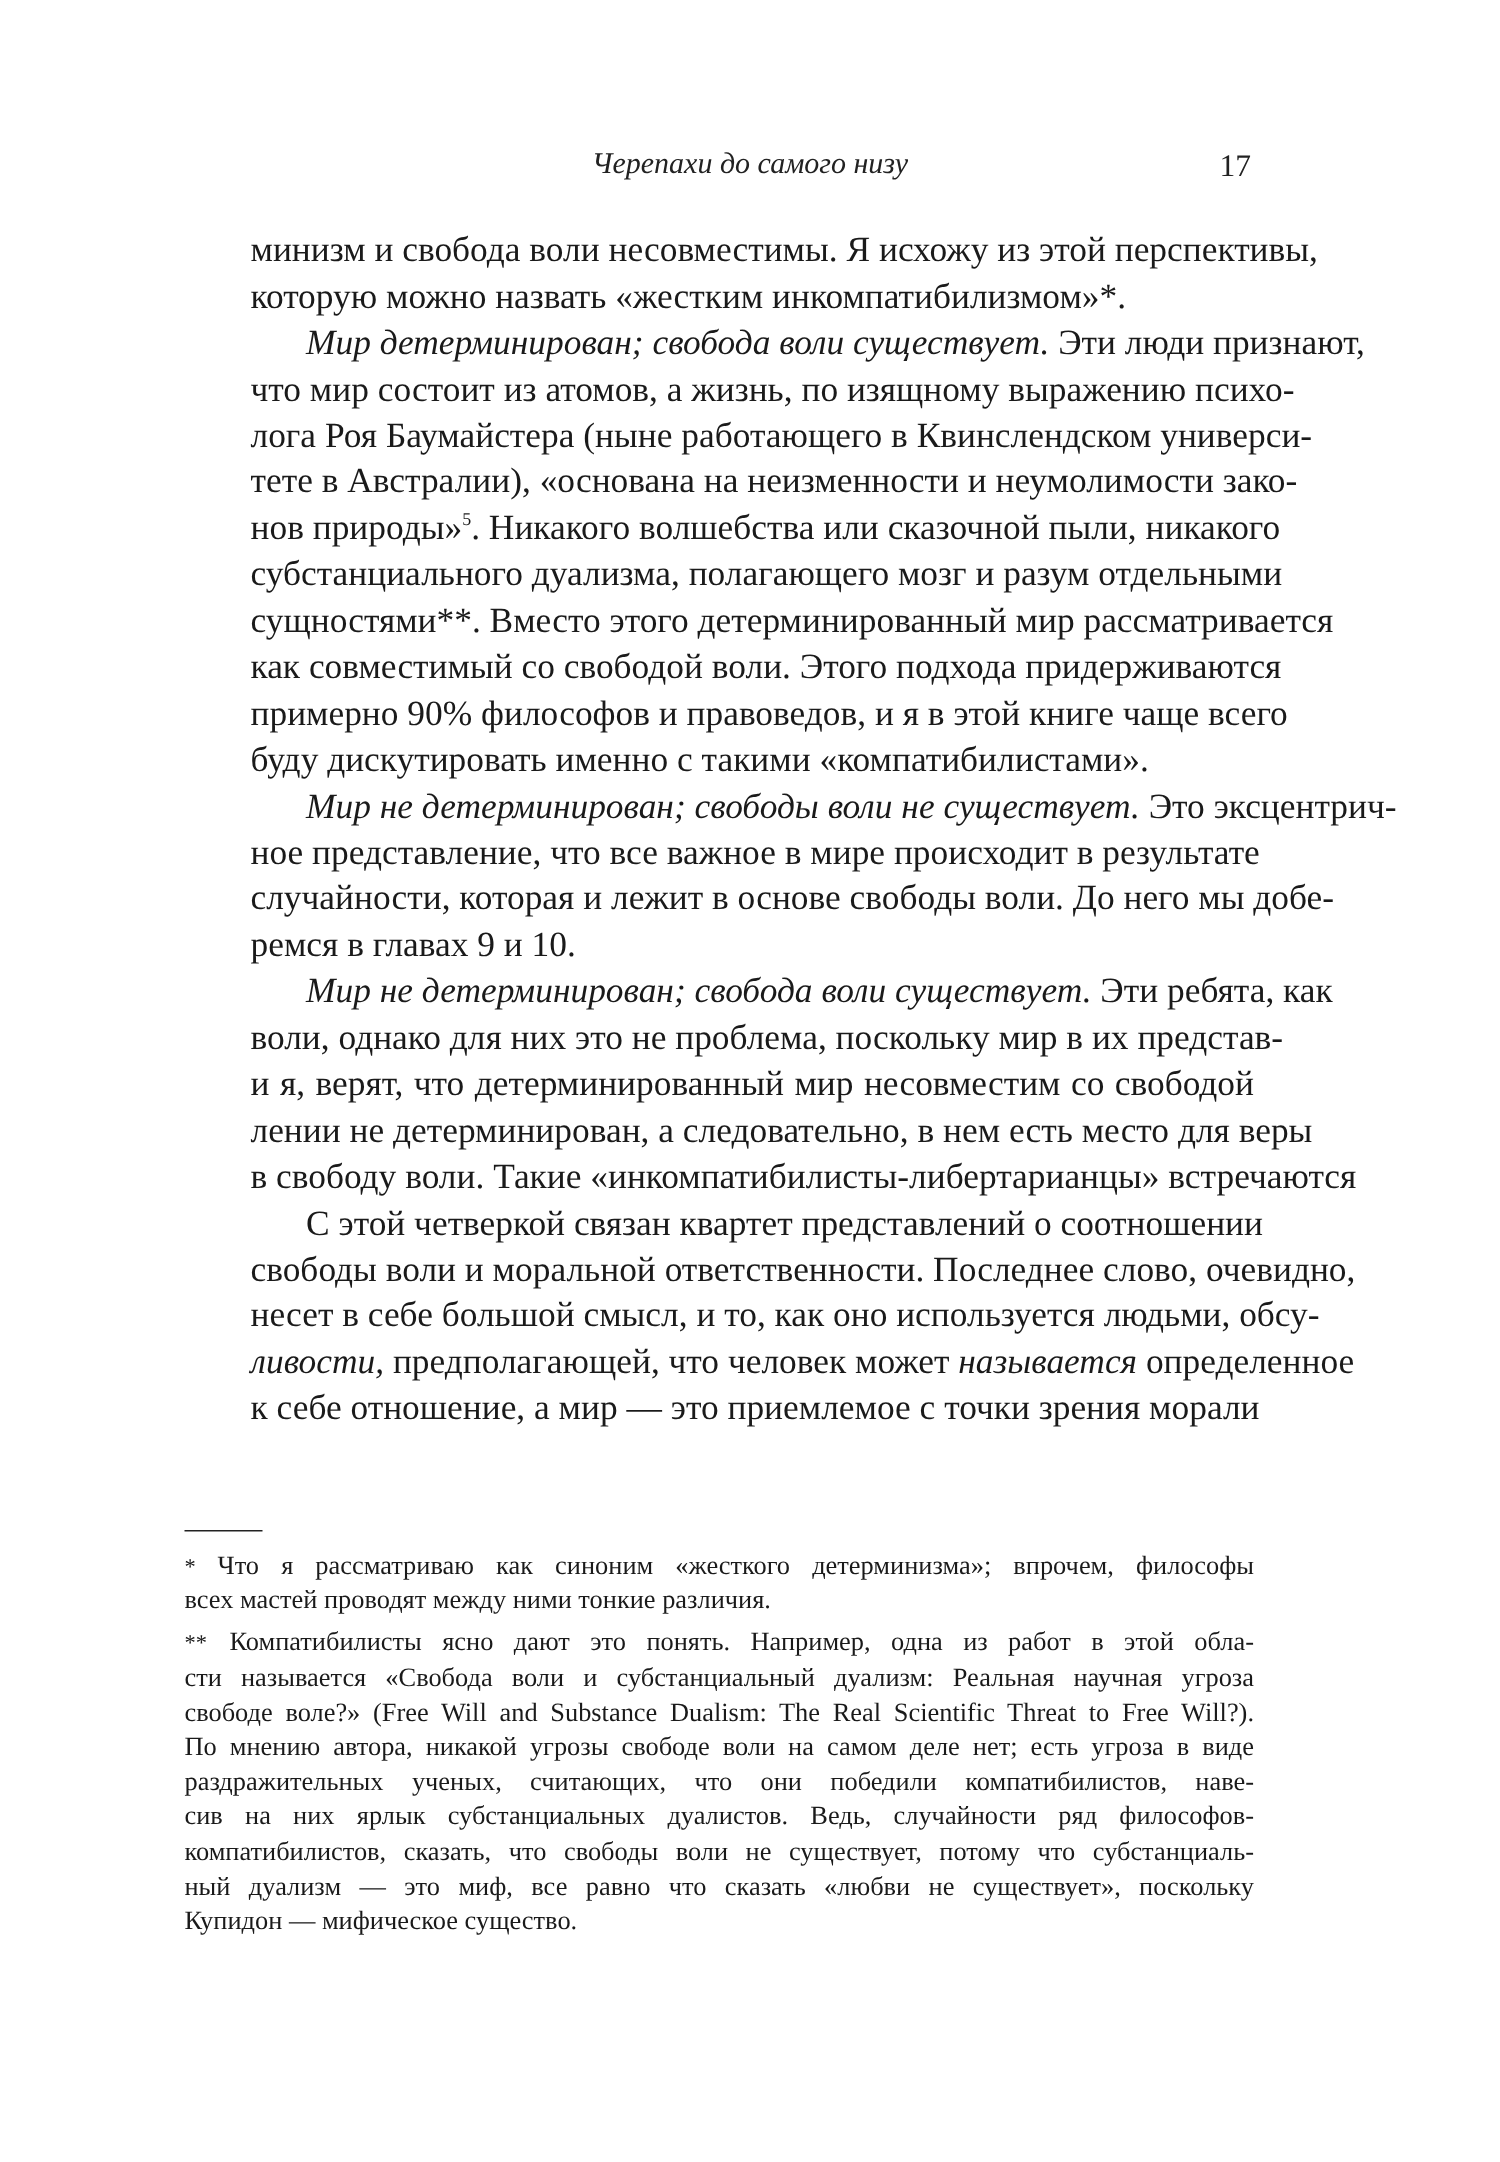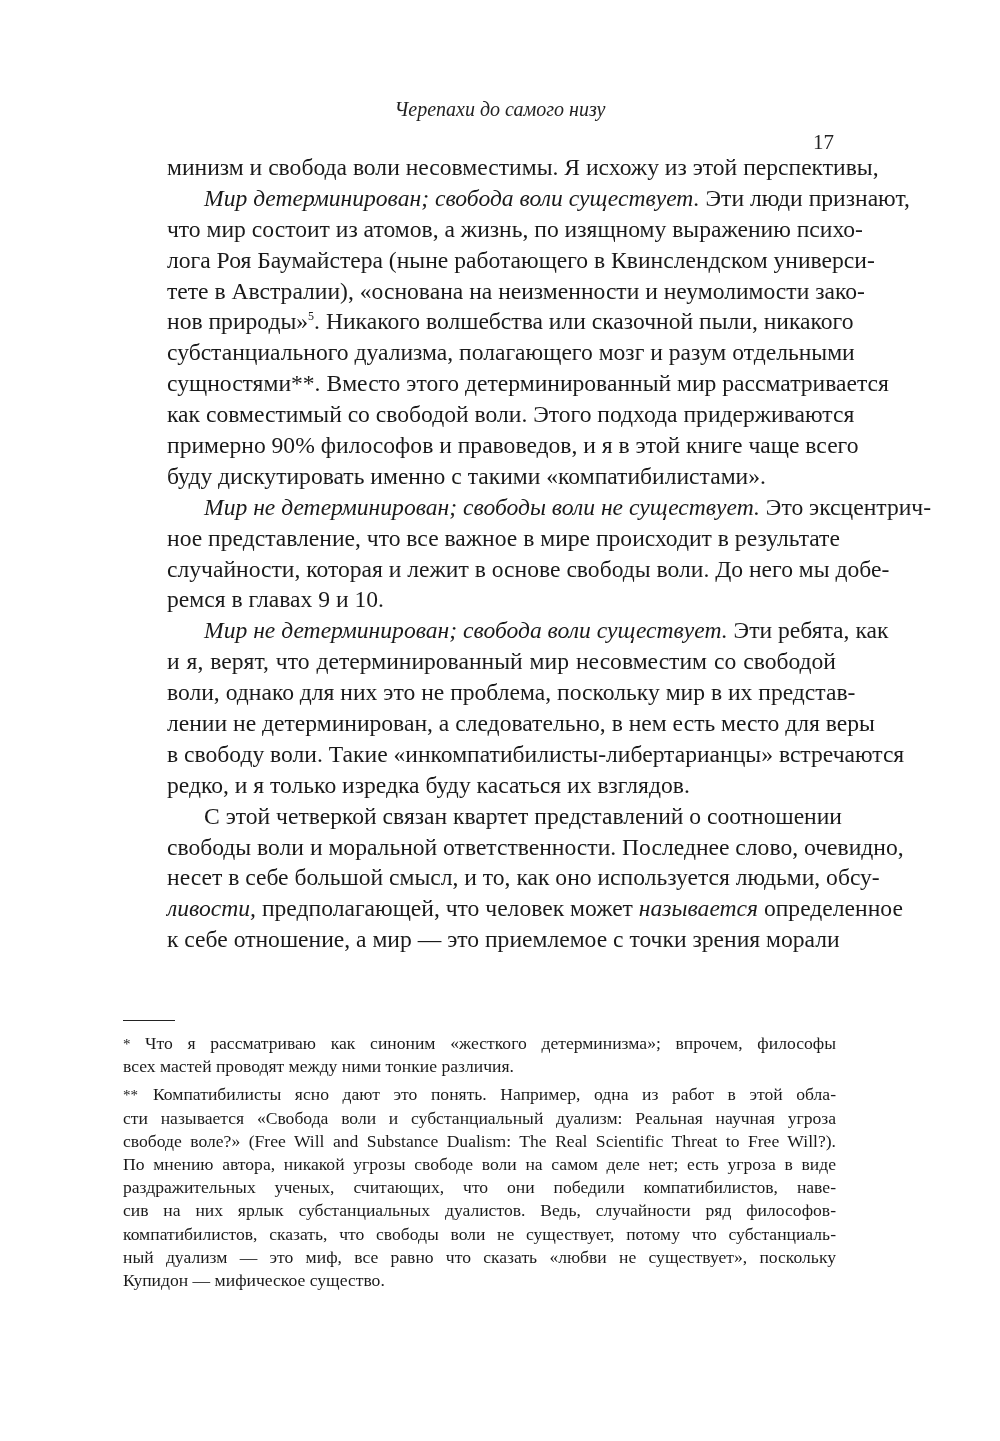--- a/index.html
+++ b/index.html
@@ -4,21 +4,21 @@
 <style>
   html, body { margin: 0; padding: 0; background: #ffffff; }
   body { width: 1000px; height: 1441px; position: relative; overflow: hidden; color: #1a1a1a; }
   .page { position: absolute; left: 0; top: 0; width: 1000px; height: 1441px; background: #fff; }
   .running-head {
     position: absolute; top: 98px; left: 0; width: 1000px; text-align: center;
     font-family: "Liberation Serif", serif; font-style: italic; font-size: 20px; color: #222;
   }
   .folio {
     position: absolute; top: 98px; right: 166px;
-    font-family: "Liberation Serif", serif; font-size: 21px; color: #222; margin-top: 32px;
+    font-family: "Liberation Serif", serif; font-size: 21px; color: #222;
   }
   .body-text {
     position: absolute; left: 123px; top: 152px; width: 713px;
     font-family: "Liberation Serif", serif; font-size: 23.6px; line-height: 30.9px;
   }
   .line {
     display: block; white-space: nowrap; height: 30.9px;
     text-align: justify; text-align-last: justify; margin-left: 44px;
   }
   .line.last { text-align-last: left; }
@@ -44,43 +44,43 @@
 </style>
 </head>
 <body>
 
 <div class="page">
   <div class="running-head">Черепахи до самого низу</div>
   <div class="folio">17</div>
 
   <div class="body-text">
     <span class="line"><span>минизм и свобода воли несовместимы. Я исхожу из этой перспективы,</span></span>
+    <span class="line last"><span>которую можно назвать «жестким инкомпатибилизмом»*.</span></span>
 
     <span class="line indent"><span class="it">Мир детерминирован; свобода воли существует.</span><span> Эти люди признают,</span></span>
     <span class="line"><span>что мир состоит из атомов, а жизнь, по изящному выражению психо-</span></span>
     <span class="line"><span>лога Роя Баумайстера (ныне работающего в Квинслендском универси-</span></span>
     <span class="line"><span>тете в Австралии), «основана на неизменности и неумолимости зако-</span></span>
     <span class="line"><span>нов природы»</span><span class="sup">5</span><span>. Никакого волшебства или сказочной пыли, никакого</span></span>
     <span class="line"><span>субстанциального дуализма, полагающего мозг и разум отдельными</span></span>
     <span class="line"><span>сущностями**. Вместо этого детерминированный мир рассматривается</span></span>
     <span class="line"><span>как совместимый со свободой воли. Этого подхода придерживаются</span></span>
     <span class="line"><span>примерно 90% философов и правоведов, и я в этой книге чаще всего</span></span>
     <span class="line last"><span>буду дискутировать именно с такими «компатибилистами».</span></span>
 
     <span class="line indent"><span class="it">Мир не детерминирован; свободы воли не существует.</span><span> Это эксцентрич-</span></span>
     <span class="line"><span>ное представление, что все важное в мире происходит в результате</span></span>
     <span class="line"><span>случайности, которая и лежит в основе свободы воли. До него мы добе-</span></span>
     <span class="line last"><span>ремся в главах 9 и 10.</span></span>
 
     <span class="line indent"><span class="it">Мир не детерминирован; свобода воли существует.</span><span> Эти ребята, как</span></span>
+    <span class="line"><span>воли, однако для них это не проблема, поскольку мир в их представ-</span></span>
     <span class="line"><span>и я, верят, что детерминированный мир несовместим со свободой</span></span>
-    <span class="line"><span>воли, однако для них это не проблема, поскольку мир в их представ-</span></span>
     <span class="line"><span>лении не детерминирован, а следовательно, в нем есть место для веры</span></span>
     <span class="line"><span>в свободу воли. Такие «инкомпатибилисты-либертарианцы» встречаются</span></span>
-    <span class="line last"><span>редко, и я только изредка буду касаться их взглядов.</span></span>
 
     <span class="line indent"><span>С этой четверкой связан квартет представлений о соотношении</span></span>
     <span class="line"><span>свободы воли и моральной ответственности. Последнее слово, очевидно,</span></span>
     <span class="line"><span>несет в себе большой смысл, и то, как оно используется людьми, обсу-</span></span>
     <span class="line"><span class="it">ливости,</span><span> предполагающей, что человек может </span><span class="it">называется</span><span> определенное</span></span>
     <span class="line"><span>к себе отношение, а мир — это приемлемое с точки зрения морали</span></span>
   </div>
 
   <div class="rule"></div>
 

